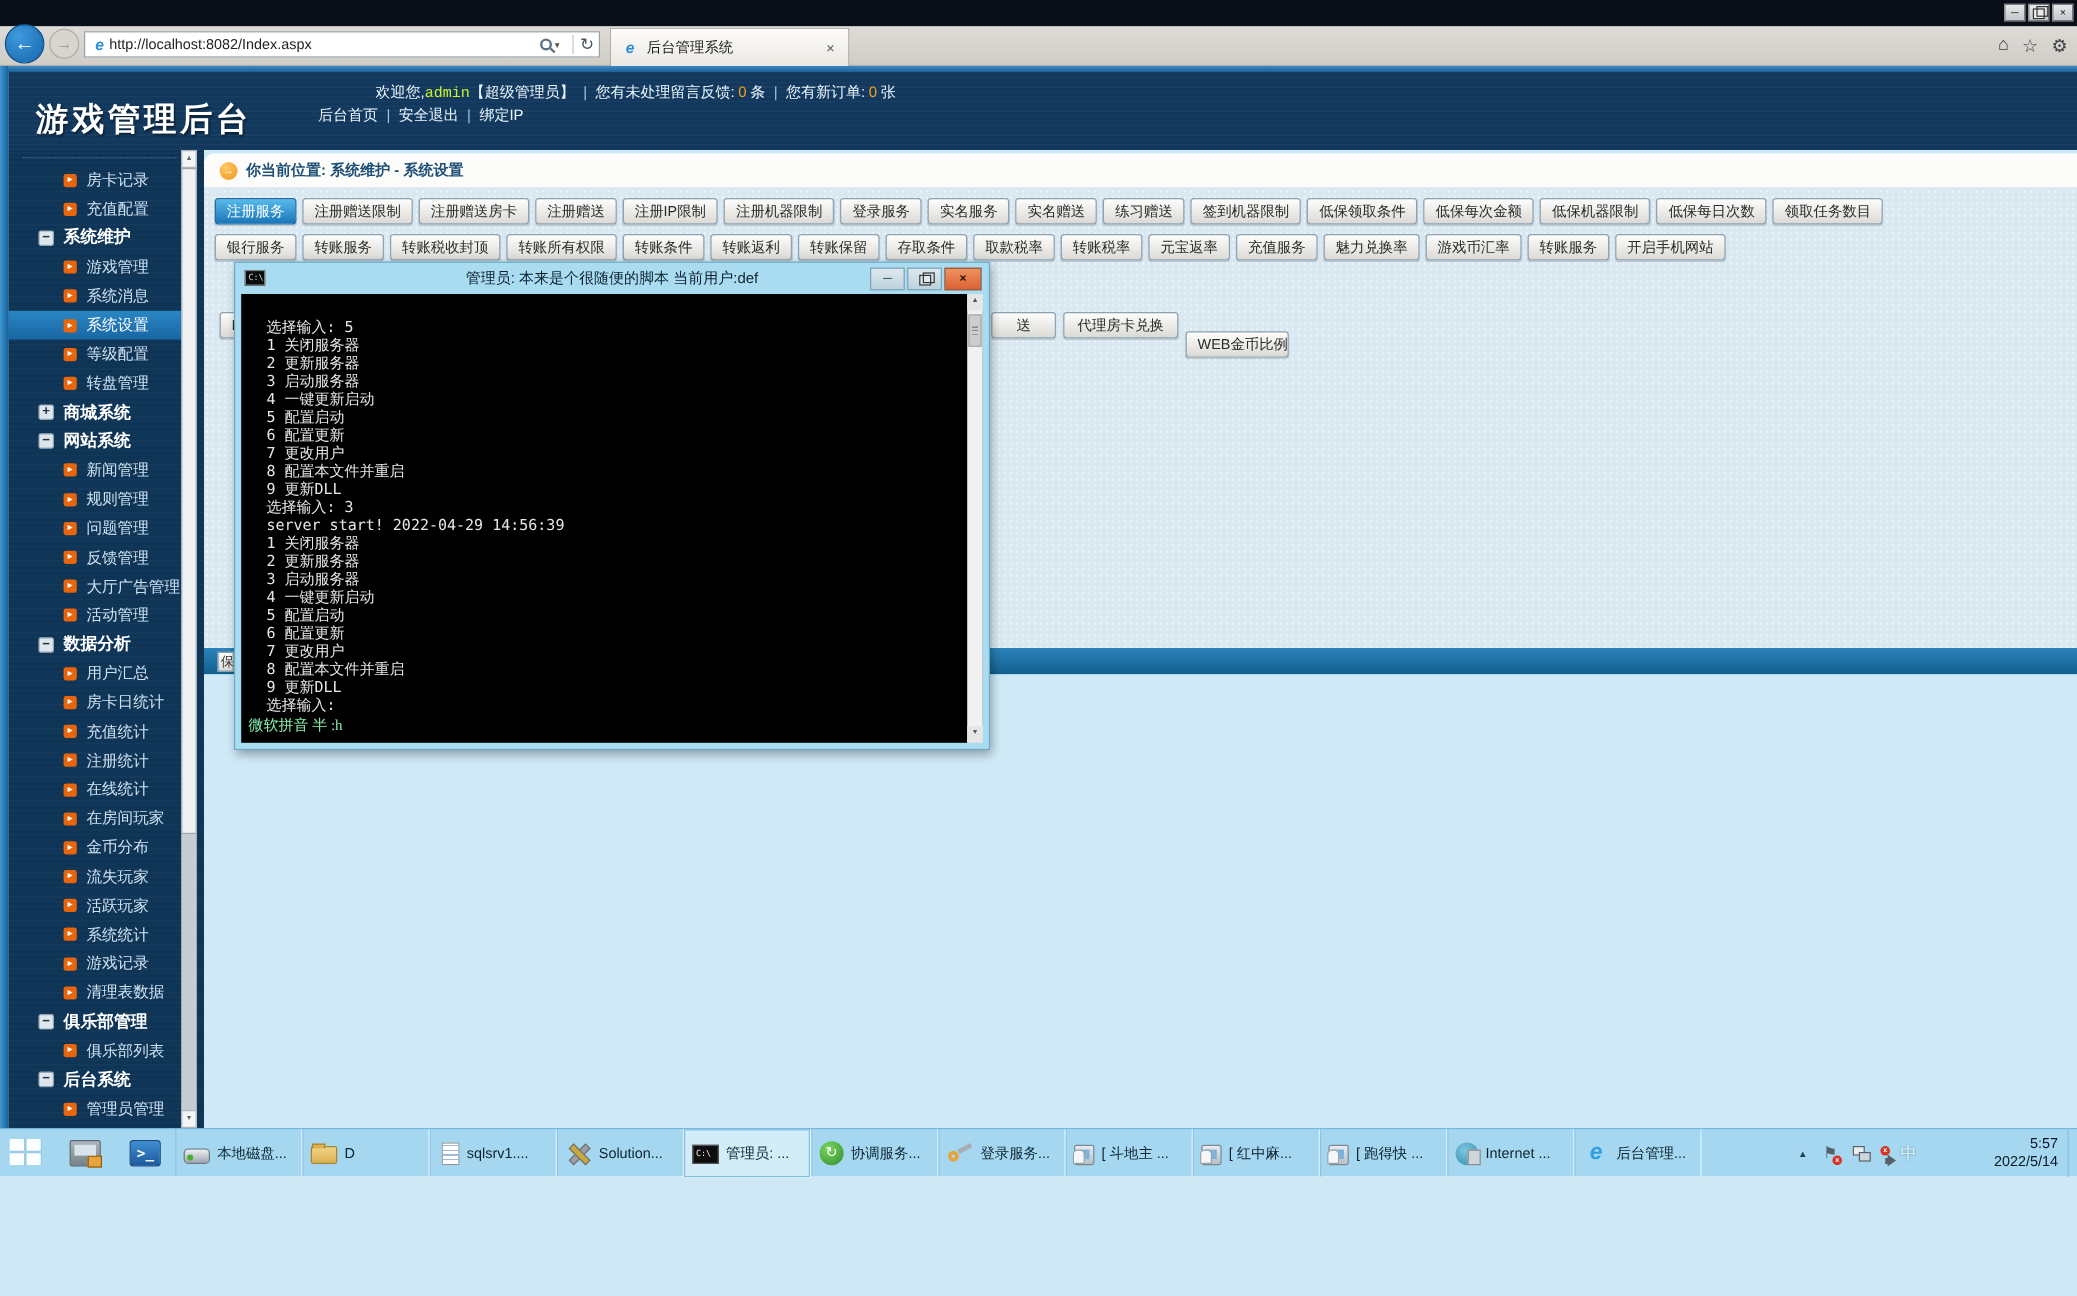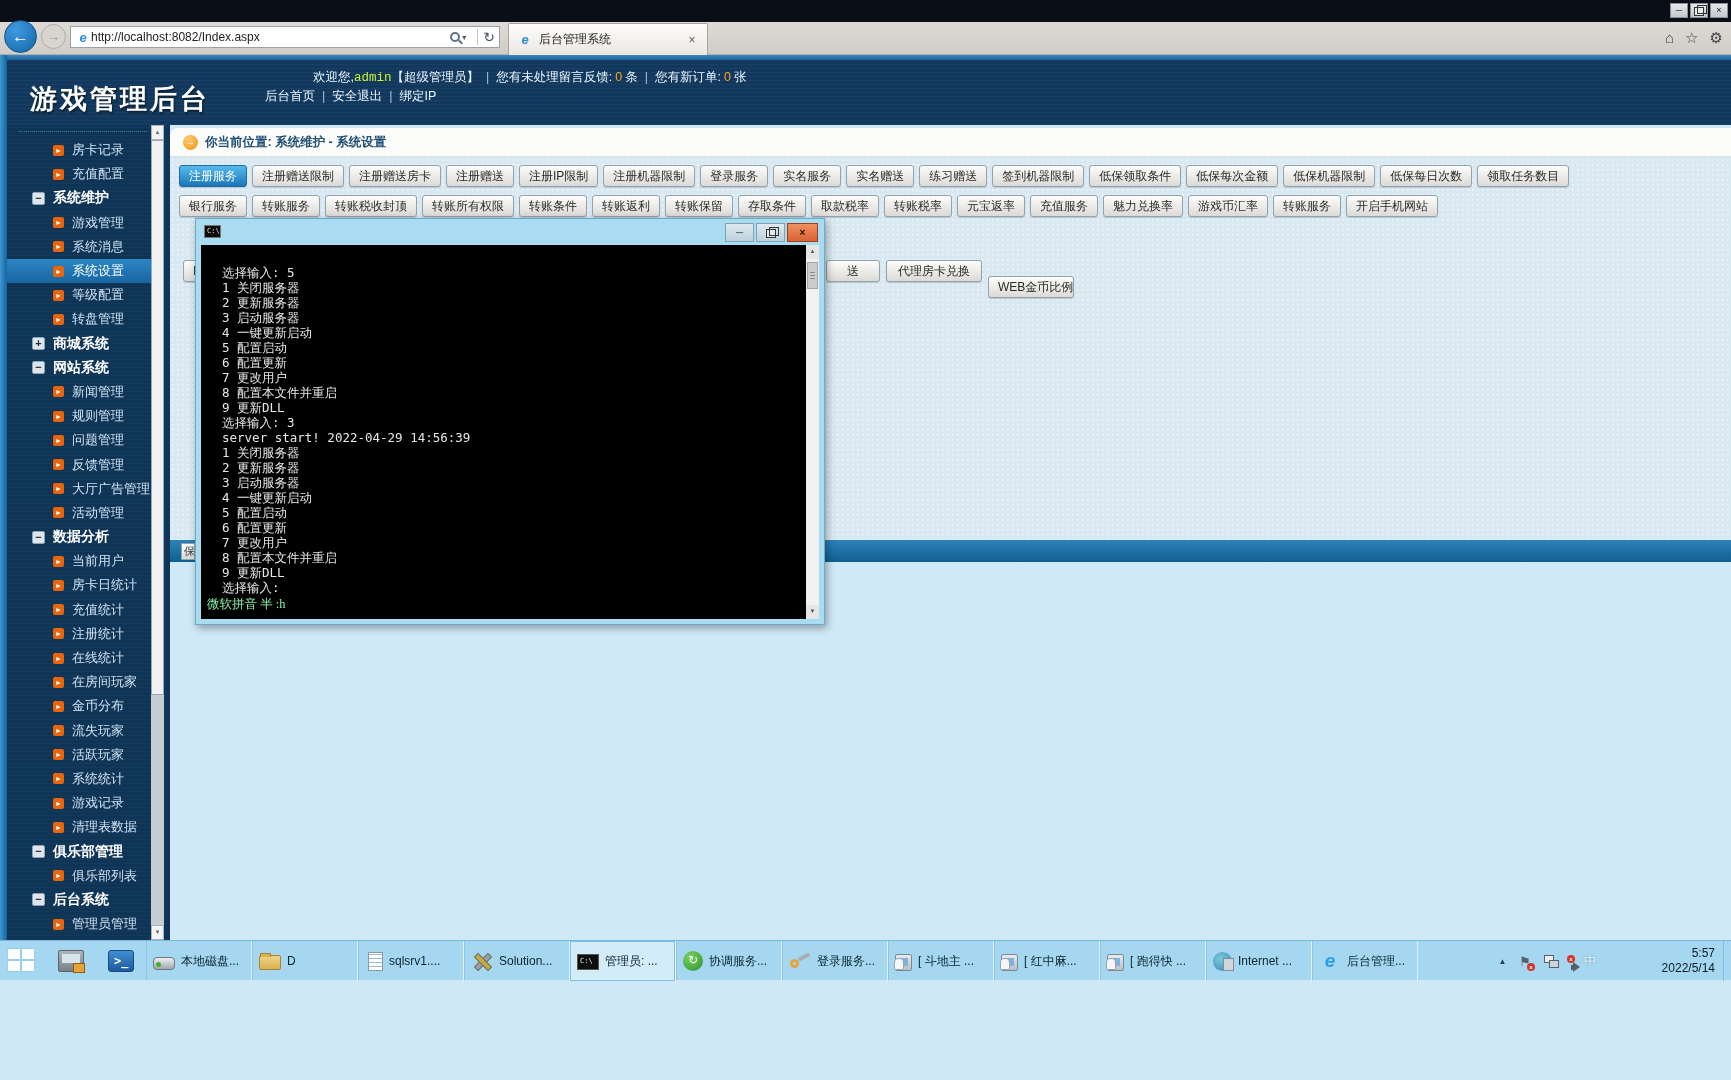--- a/index.html
+++ b/index.html
@@ -286,21 +286,21 @@
         <div class="side-item">
           <span class="ic-arrow">►</span>
           <span class="side-label">活动管理</span>
         </div>
         <div class="side-item section">
           <span class="ic-box">−</span>
           <span class="side-label">数据分析</span>
         </div>
         <div class="side-item">
           <span class="ic-arrow">►</span>
-          <span class="side-label">当前用户</span>
+          <span class="side-label">用户汇总</span>
         </div>
         <div class="side-item">
           <span class="ic-arrow">►</span>
           <span class="side-label">房卡日统计</span>
         </div>
         <div class="side-item">
           <span class="ic-arrow">►</span>
           <span class="side-label">充值统计</span>
         </div>
         <div class="side-item">
@@ -413,20 +413,21 @@
         </div>
     </div>
     <div class="band"></div>
     <div class="band-sliver">保</div>
     <div class="lower"></div>
   </div>
 
   <div class="abs cmd">
     <div class="cmd-title">
       <span class="cmd-ico">C:\</span>
+      <span class="cmd-title-text">管理员: 本来是个很随便的脚本 当前用户:def</span>
     </div>
     <div class="cmd-btns">
       <div class="cmd-btn">─</div>
       <div class="cmd-btn"><span class="restore-ic" style="margin-top:5px;background:#dfe9ee;"></span></div>
       <div class="cmd-btn close">×</div>
     </div>
     <div class="cmd-body">
       <pre class="console-pre" id="console-text">选择输入: 5
 1 关闭服务器
 2 更新服务器

